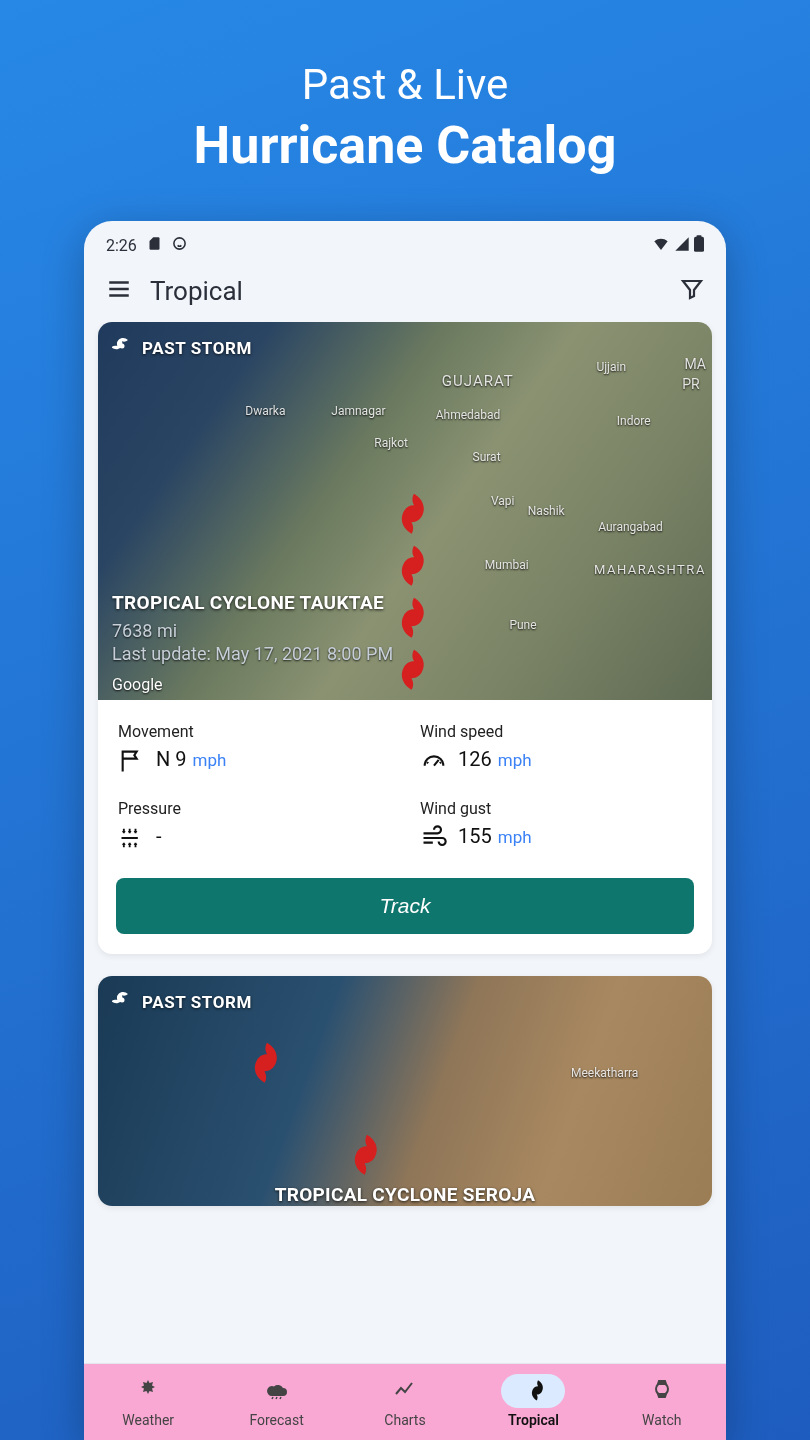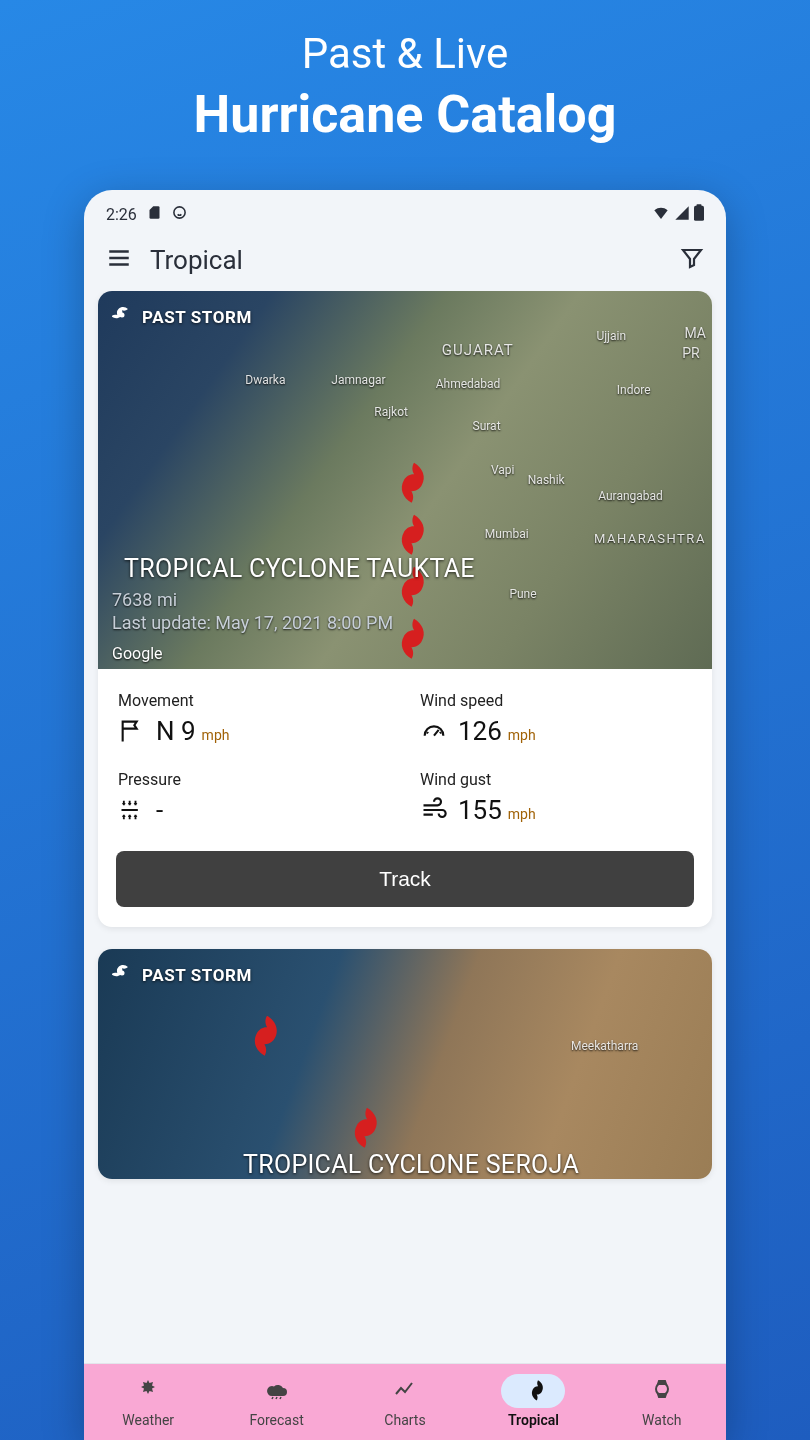--- a/index.html
+++ b/index.html
@@ -9,21 +9,21 @@
   width: 810px;
   height: 1440px;
   overflow: hidden;
   display: flex;
   flex-direction: column;
   align-items: center;
 }
 .promo-header {
   text-align: center;
   color: #fff;
-  padding-top: 29px;
+  padding-top: 60px;
 }
 .promo-header .line1 { font-size: 42px; font-weight: 400; }
 .promo-header .line2 { font-size: 52px; font-weight: 700; margin-top: 6px; }
 .phone {
   margin-top: 45px;
   width: 642px;
   background: #f2f5f9;
   border-radius: 28px 28px 0 0;
   box-shadow: 0 10px 40px rgba(0,0,0,0.25);
   overflow: hidden;
@@ -94,21 +94,21 @@
   color: #d61f1f;
 }
 .map-info {
   position: absolute;
   left: 14px;
   right: 14px;
   bottom: 12px;
   background: rgba(0,0,0,0);
   padding: 8px 0;
 }
-.map-info .storm-name { font-size: 25px; font-weight: 400; letter-spacing: 0.3px; text-shadow: 0 1px 3px rgba(0,0,0,0.8); margin-left: 12px; }
+.map-info .storm-name { font-size: 19px; font-weight: 700; letter-spacing: 0.3px; text-shadow: 0 1px 3px rgba(0,0,0,0.8); }
 .map-info .storm-dist { font-size: 18px; color: #c7cfd8; margin-top: 6px; text-shadow: 0 1px 2px rgba(0,0,0,0.8); }
 .map-info .storm-update { font-size: 18px; color: #c7cfd8; margin-top: 2px; text-shadow: 0 1px 2px rgba(0,0,0,0.8); }
 .map-attrib {
   position: absolute;
   left: 14px;
   bottom: 6px;
   font-size: 16px;
   color: #fff;
   text-shadow: 0 1px 2px rgba(0,0,0,0.9);
   font-family: 'Product Sans', Roboto, sans-serif;
@@ -117,32 +117,33 @@
 .geo { position: absolute; font-size: 12px; color: rgba(255,255,255,0.85); text-shadow: 0 1px 2px rgba(0,0,0,0.9); white-space: nowrap; text-align: left; }
 .stats-grid {
   display: grid;
   grid-template-columns: 1fr 1fr;
   gap: 24px 30px;
   padding: 22px 20px 16px;
 }
 .stat .stat-label { font-size: 16px; color: #222; margin-bottom: 6px; }
 .stat .stat-row { display: flex; align-items: baseline; gap: 10px; }
 .stat .stat-icon { width: 28px; height: 28px; flex-shrink: 0; align-self: center; }
-.stat .stat-value { font-size: 26px; color: #111; font-weight: 400; }
-.stat .stat-unit { font-size: 14px; color: #a16207; margin-left: -4px; }
+.stat .stat-value { font-size: 20px; color: #111; font-weight: 400; }
+.stat .stat-unit { font-size: 17px; color: #3b82f6; margin-left: -4px; }
 .track-btn {
   margin: 10px 18px 20px;
-  background: #404040;
+  background: #0f766e;
   color: #fff;
   border: none;
   border-radius: 8px;
   font-size: 21px;
   padding: 16px;
   width: calc(100% - 36px);
   cursor: pointer;
+  font-style: italic;
 }
 .bottom-nav {
   display: flex;
   background: #f9a8d4;
   border-top: 1px solid #e3e6ec;
 }
 .nav-item {
   flex: 1;
   display: flex;
   flex-direction: column;

